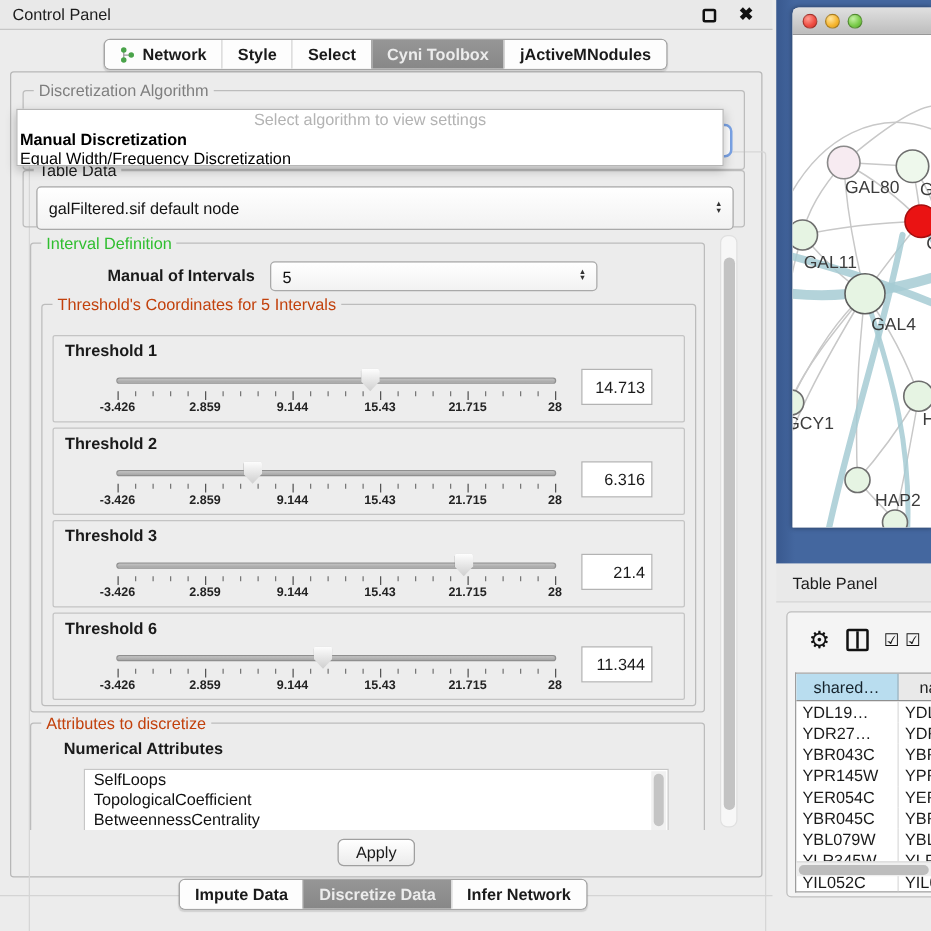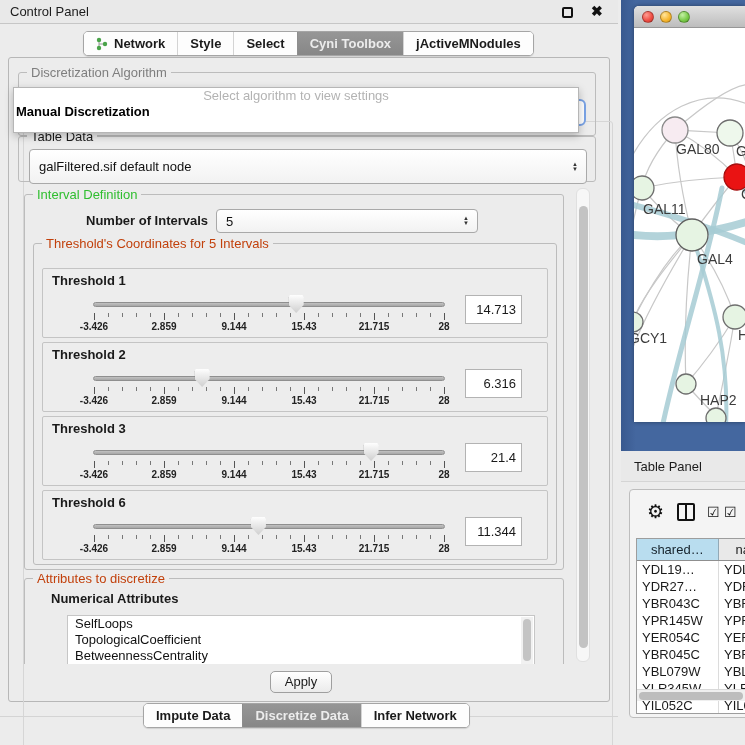--- a/index.html
+++ b/index.html
@@ -152,36 +152,37 @@
 
   <div class="groupbox" style="left:18px;top:72px;width:578px;height:64px;">
     <span class="legend dim">Discretization Algorithm</span>
   </div>
   <div id="algo-combo" class="combo"></div>
 
   <div id="algo-popup">
     <div class="hint">Select algorithm to view settings</div>
     <div id="popup-opts">
         <div class="opt b">Manual Discretization</div>
+        <div class="opt">Equal Width/Frequency Discretization</div>
       </div>
   </div>
 
   <div class="groupbox" style="left:18px;top:136px;width:578px;height:46px;">
     <span class="legend">Table Data</span>
     <div class="combo" style="left:10px;top:12px;width:558px;height:35px;">
       <span>galFiltered.sif default node</span>
       <span class="arrows">▲<br>▼</span>
     </div>
   </div>
 
   <div id="viewport">
 
     <div class="groupbox" style="left:6px;top:8px;width:540px;height:376px;">
       <span class="legend green">Interval Definition</span>
-      <span class="bold" style="position:absolute;left:61px;top:18px;">Number of Intervals</span>
+      <span class="bold" style="position:absolute;left:61px;top:18px;">Manual of Intervals</span>
       <div class="combo" style="left:191px;top:14px;width:262px;height:24px;">
         <span>5</span>
         <span class="arrows">▲<br>▼</span>
       </div>
 
       <div class="groupbox" style="left:8px;top:48px;width:524px;height:322px;">
         <span class="legend blue">Threshold's Coordinates for 5 Intervals</span>
         <div id="thr-list">
   <div class="thr-panel" style="top: 24px;">
     <span class="thr-label">Threshold 1</span>

